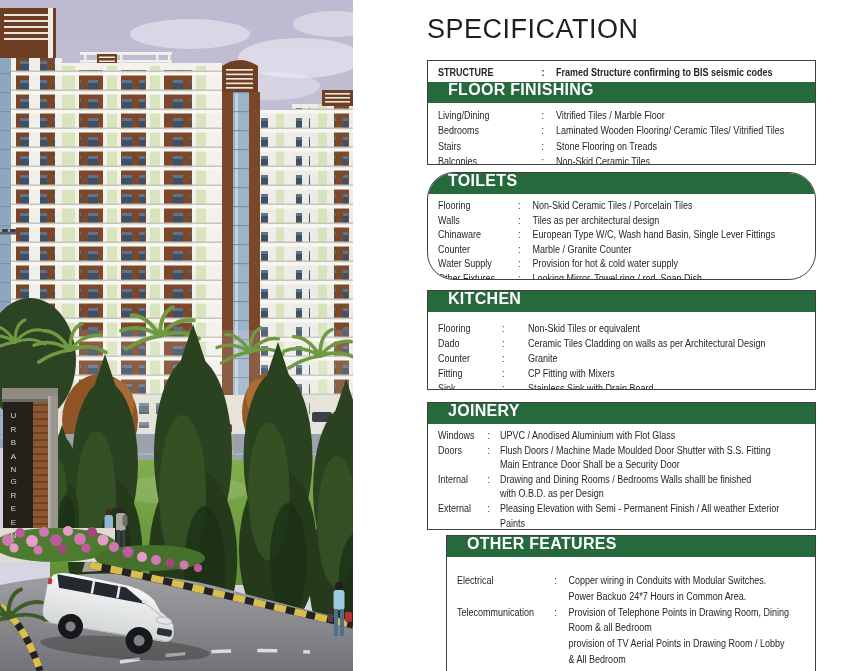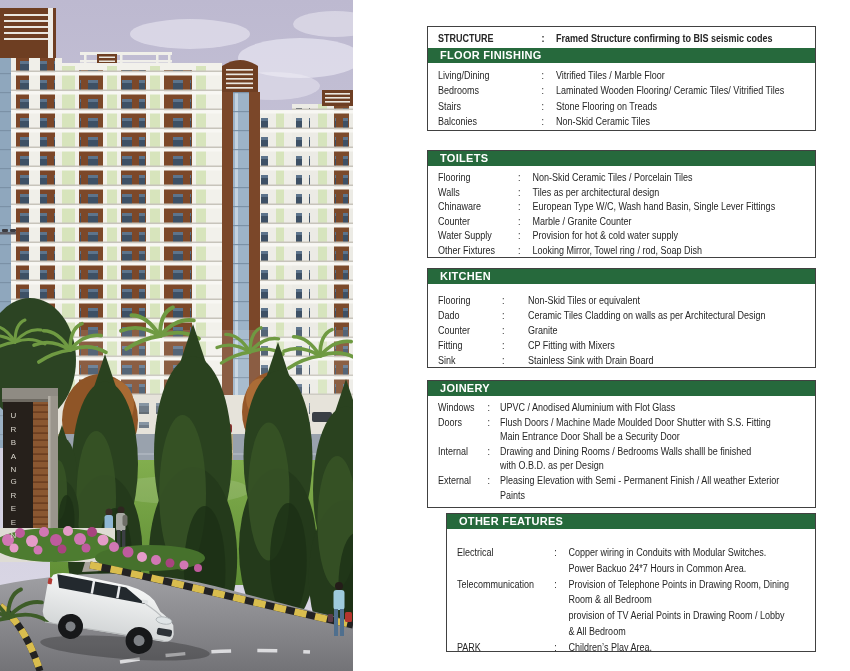--- a/index.html
+++ b/index.html
@@ -12,26 +12,26 @@
   .sign-word{position:absolute;left:9px;writing-mode:vertical-lr;text-orientation:upright;
              font-size:8px;letter-spacing:4.6px;color:#d8d4cb;user-select:none;}
   .sign-word.w1{top:411px;}
   .sign-word.w2{top:477px;}
 
   
   .spec{position:absolute;left:427px;top:12px;width:389px;color:#262626;}
   .title{font-size:27px;line-height:34px;color:#1f1f1f;font-weight:400;letter-spacing:.5px;}
   .box{border:1.6px solid #414141;background:#fff;overflow:hidden;box-sizing:border-box;}
   .box1{height:105px;margin-top:14px;}
-  .box2{height:108px;margin-top:19px;}
+  .box2{height:108px;margin-top:7px;border-radius:27px;}
   .box3{height:100px;margin-top:10px;}
   .box4{height:128px;margin-top:12px;}
   .box5{height:139px;margin-top:5px;margin-left:19px;}
-  .bar{height:15px;background:#26693c;color:#fff;font-size:11px;font-weight:bold;
-       line-height:15.5px;padding-left:12px;letter-spacing:.3px;}
+  .bar{height:21px;background:#26693c;color:#fff;font-size:16px;font-weight:bold;
+       line-height:15.5px;padding-left:20px;letter-spacing:.3px;}
   .rows{padding:5px 0 0 10px;}
   .rows-structure{padding:4px 0 2px 10px;font-weight:bold;}
   .row{display:grid;width:414px;transform:scaleX(.9);transform-origin:0 0;font-size:10px;}
   .g0{grid-template-columns:115px 16px 1fr;line-height:15.3px;}
   .gs{grid-template-columns:115px 16px 1fr;line-height:15px;}
   .g1{grid-template-columns:89px 16px 1fr;line-height:14.6px;}
   .g2{grid-template-columns:71px 29px 1fr;line-height:15px;}
   .g3{grid-template-columns:55px 14px 1fr;line-height:14.6px;}
   .g4{grid-template-columns:108px 16px 1fr;line-height:15.8px;}
   .rows-kitchen{padding-top:9px;}
@@ -318,20 +318,21 @@
         <rect x="345" y="612" width="7" height="10" rx="1.5" fill="#b5352e"></rect>
         <rect x="328" y="614" width="5" height="8" rx="1" fill="#5a3a46"></rect>
       </g>
     </svg>
 
     <div class="sign-word w1">URBAN</div>
     <div class="sign-word w2">GREEN</div>
   </div>
 
   <div class="spec">
+    <div class="title">SPECIFICATION</div>
 
     <div class="box box1">
       <div class="rows-structure">
         <div class="row gs">
           <span class="lbl">STRUCTURE</span>
           <span class="col">:</span>
           <span class="val">Framed Structure confirming to BIS seismic codes</span>
         </div>
       </div>
       <div class="bar">FLOOR FINISHING</div>

